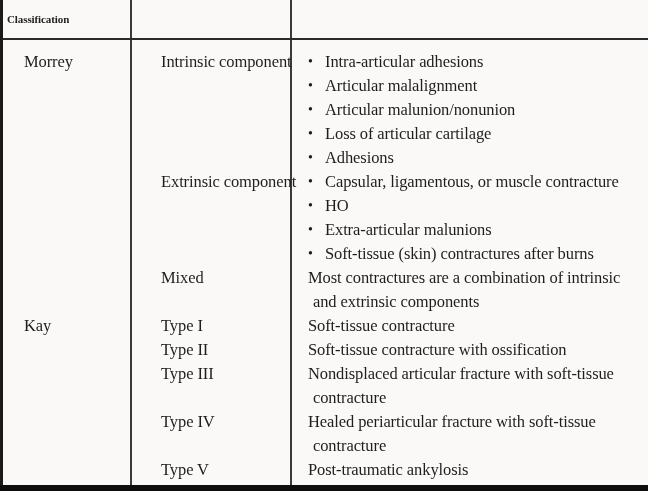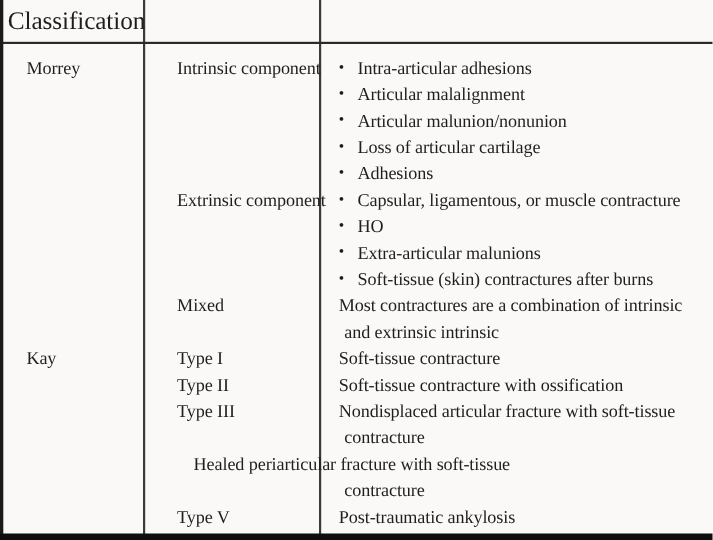--- a/index.html
+++ b/index.html
@@ -47,22 +47,22 @@
     position: absolute;
     top: 0; left: 0; right: 0;
     height: 40px;
     border-bottom: 2px solid #2a2a2a;
     box-sizing: border-box;
     display: flex;
     align-items: center;
     z-index: 3;
   }
   .header-row .c1 {
-    font-weight: normal;
-    font-size: 23px;
+    font-weight: bold;
+    font-size: 11px;
   }
   
   .body {
     position: absolute;
     top: 42px; left: 17px; right: 0;
     padding-top: 8px;
     z-index: 3;
   }
   .row {
     display: flex;
@@ -158,21 +158,21 @@
       <span class="c3"><span class="marker">•</span><span>Soft-tissue (skin) contractures after burns</span></span>
     </div>
     <div class="row">
       <span class="c1"></span>
       <span class="c2">Mixed</span>
       <span class="c3"><span class="marker"></span><span>Most contractures are a combination of intrinsic</span></span>
     </div>
     <div class="row indent">
       <span class="c1"></span>
       <span class="c2"></span>
-      <span class="c3"><span class="marker"></span><span>and extrinsic intrinsic</span></span>
+      <span class="c3"><span class="marker"></span><span>and extrinsic components</span></span>
     </div>
     <div class="row">
       <span class="c1">Kay</span>
       <span class="c2">Type I</span>
       <span class="c3"><span class="marker"></span><span>Soft-tissue contracture</span></span>
     </div>
     <div class="row">
       <span class="c1"></span>
       <span class="c2">Type II</span>
       <span class="c3"><span class="marker"></span><span>Soft-tissue contracture with ossification</span></span>
@@ -182,20 +182,21 @@
       <span class="c2">Type III</span>
       <span class="c3"><span class="marker"></span><span>Nondisplaced articular fracture with soft-tissue</span></span>
     </div>
     <div class="row indent">
       <span class="c1"></span>
       <span class="c2"></span>
       <span class="c3"><span class="marker"></span><span>contracture</span></span>
     </div>
     <div class="row">
       <span class="c1"></span>
+      <span class="c2">Type IV</span>
       <span class="c3"><span class="marker"></span><span>Healed periarticular fracture with soft-tissue</span></span>
     </div>
     <div class="row indent">
       <span class="c1"></span>
       <span class="c2"></span>
       <span class="c3"><span class="marker"></span><span>contracture</span></span>
     </div>
     <div class="row">
       <span class="c1"></span>
       <span class="c2">Type V</span>

